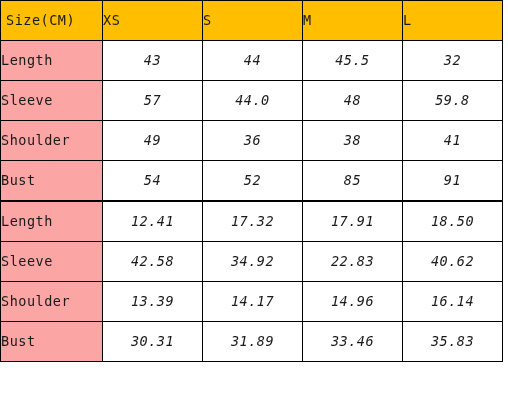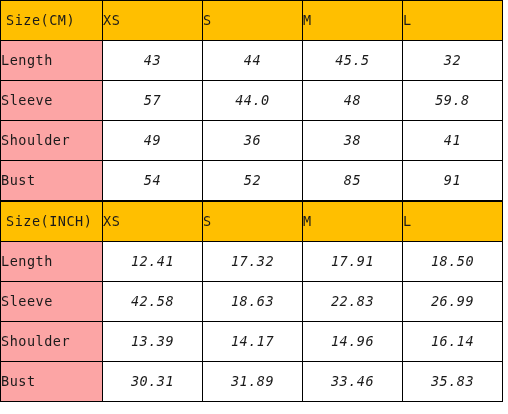--- a/index.html
+++ b/index.html
@@ -139,42 +139,35 @@
 
   <table class="size-table">
     <colgroup>
       <col class="c-label">
       <col class="c-size">
       <col class="c-size">
       <col class="c-size">
       <col class="c-size">
     </colgroup>
     <tbody>
-      <tr class="header-row">
-        <td class="label-cell">Size(INCH)</td>
-        <td>XS</td>
-        <td>S</td>
-        <td>M</td>
-        <td>L</td>
-      </tr>
 
       <tr>
         <td class="label-cell">Length</td>
         <td class="value-cell">12.41</td>
         <td class="value-cell">17.32</td>
         <td class="value-cell">17.91</td>
         <td class="value-cell">18.50</td>
       </tr>
 
       <tr>
         <td class="label-cell">Sleeve</td>
         <td class="value-cell">42.58</td>
-        <td class="value-cell">18.63</td>
+        <td class="value-cell">34.92</td>
         <td class="value-cell">22.83</td>
-        <td class="value-cell">26.99</td>
+        <td class="value-cell">40.62</td>
       </tr>
 
       <tr>
         <td class="label-cell">Shoulder</td>
         <td class="value-cell">13.39</td>
         <td class="value-cell">14.17</td>
         <td class="value-cell">14.96</td>
         <td class="value-cell">16.14</td>
       </tr>
 

